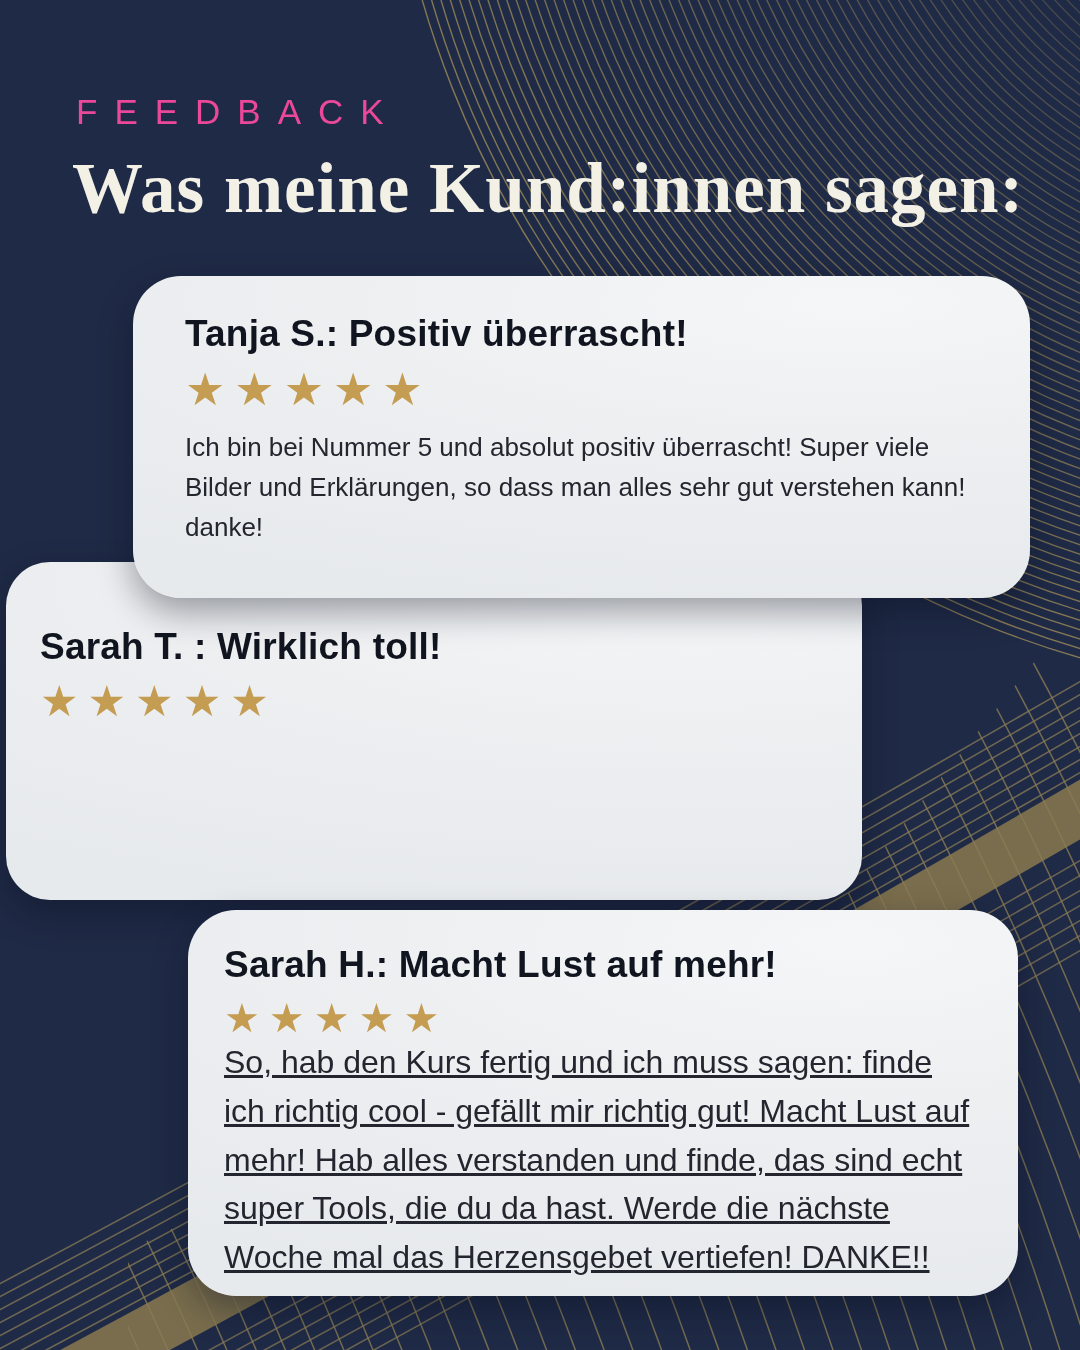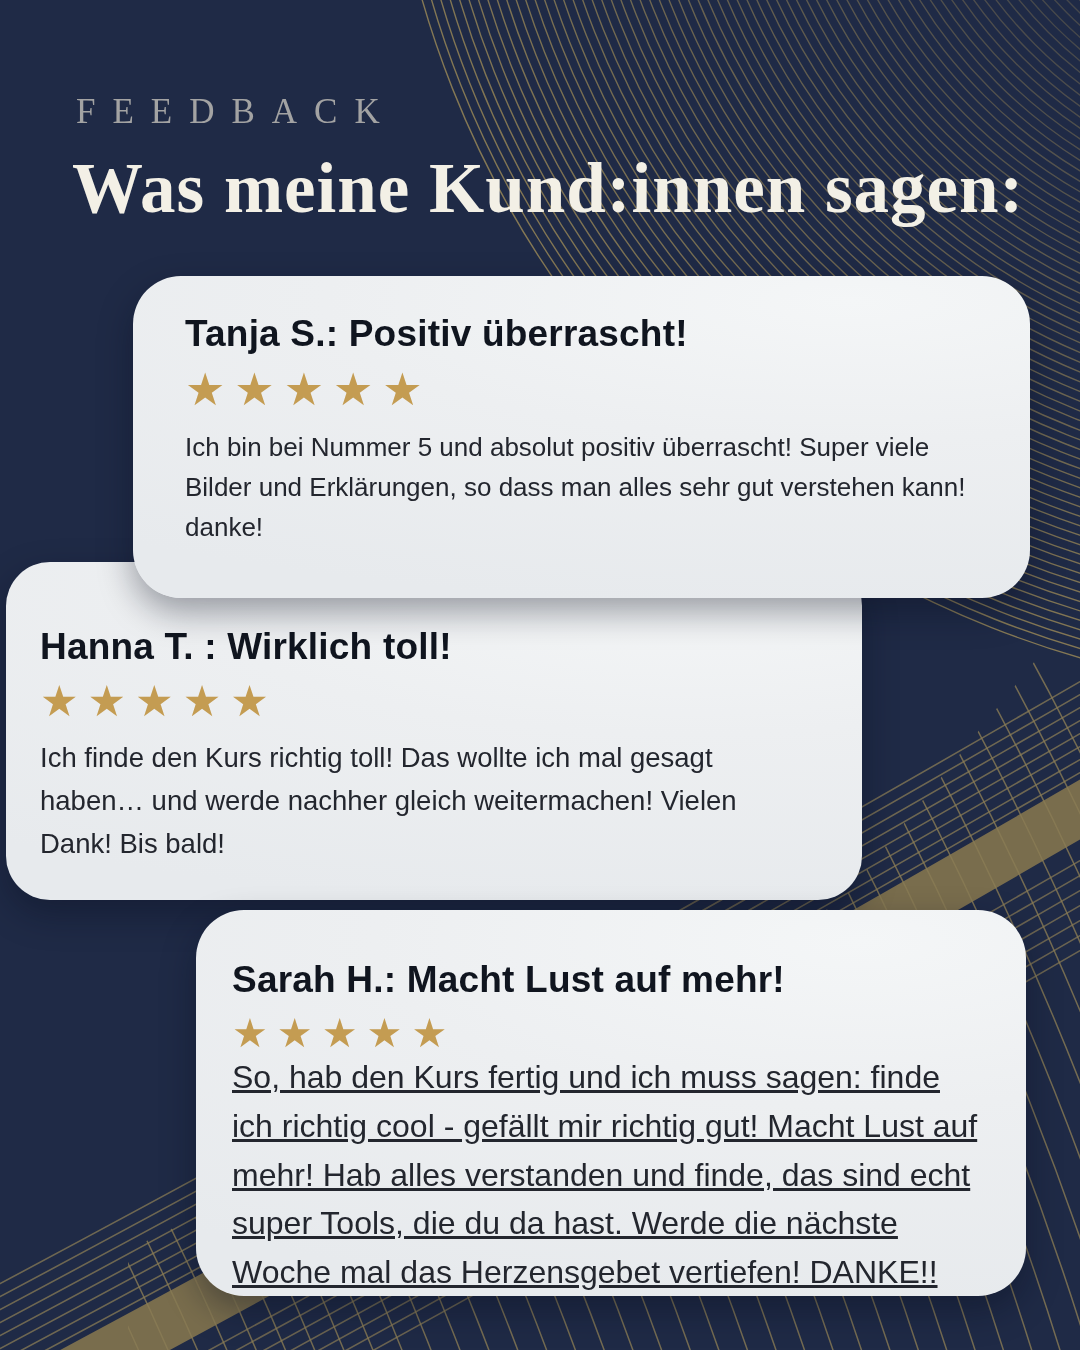--- a/index.html
+++ b/index.html
@@ -5,40 +5,39 @@
   html,body{margin:0;padding:0;background:#10182b;}
   .canvas{
     position:relative;width:1080px;height:1350px;overflow:hidden;
     background:#1f2a46;
     font-family:"Liberation Sans","DejaVu Sans",sans-serif;
   }
   #bg{position:absolute;left:0;top:0;z-index:0;}
   .eyebrow{
     position:absolute;left:76px;top:92px;z-index:3;
     font-size:35px;font-weight:400;letter-spacing:17px;
-    color:#a3a3a3;
-    font-family:Liberation Serif, serif;
+    color:#ec4899;
   }
   .main-title{
     position:absolute;left:72px;top:148px;z-index:3;
     font-family:"Liberation Serif","DejaVu Serif",serif;
     font-size:71px;font-weight:700;letter-spacing:1px;
     color:#f3f0e6;white-space:nowrap;
   }
   .card{
     position:absolute;box-sizing:border-box;
     background:radial-gradient(130% 95% at 80% 8%, #f4f6f7 0%, #edeff1 45%, #e7eaed 100%);
     box-shadow:0 14px 34px rgba(8,13,28,.38);
   }
   .card-1{left:133px;top:276px;width:897px;height:322px;border-radius:48px;
           padding:35px 45px 0 52px;z-index:2;}
   .card-2{left:6px;top:562px;width:856px;height:338px;border-radius:44px;
           padding:62px 48px 0 34px;z-index:1;}
-  .card-3{left:196px;top:910px;width:830px;height:386px;border-radius:48px;
-          padding:47px 40px 0 36px;z-index:2;}
+  .card-3{left:188px;top:910px;width:830px;height:386px;border-radius:48px;
+          padding:32px 40px 0 36px;z-index:2;}
   .review-heading{
     margin:0;font-size:37px;font-weight:700;color:#10151f;
     letter-spacing:.2px;line-height:1.25;
   }
   .stars{
     color:#c49c52;line-height:1;letter-spacing:9px;margin-top:10px;
     font-family:"DejaVu Sans",sans-serif;
   }
   .card-1 .stars{font-size:45px;}
   .card-2 .stars{font-size:43px;}
@@ -199,23 +198,22 @@
   <div class="eyebrow">FEEDBACK</div>
   <div class="main-title">Was meine Kund:innen sagen:</div>
 
   <div class="card card-1">
     <h2 class="review-heading">Tanja S.: Positiv überrascht!</h2>
     <div class="stars">★★★★★</div>
     <p class="review-text">Ich bin bei Nummer 5 und absolut positiv überrascht! Super viele Bilder und Erklärungen, so dass man alles sehr gut verstehen kann! danke!</p>
   </div>
 
   <div class="card card-2">
-    <h2 class="review-heading">Hanna T. : Wirklich toll!</h2>
+    <h2 class="review-heading">Sarah T. : Wirklich toll!</h2>
     <div class="stars">★★★★★</div>
-    <p class="review-text">Ich finde den Kurs richtig toll! Das wollte ich mal gesagt haben… und werde nachher gleich weitermachen! Vielen Dank! Bis bald!</p>
   </div>
 
   <div class="card card-3">
     <h2 class="review-heading">Sarah H.: Macht Lust auf mehr!</h2>
     <div class="stars">★★★★★</div>
     <p class="review-text">So, hab den Kurs fertig und ich muss sagen: finde ich richtig cool - gefällt mir richtig gut! Macht Lust auf mehr! Hab alles verstanden und finde, das sind echt super Tools, die du da hast. Werde die nächste Woche mal das Herzensgebet vertiefen! DANKE!!</p>
   </div>
 
 </div>
 

